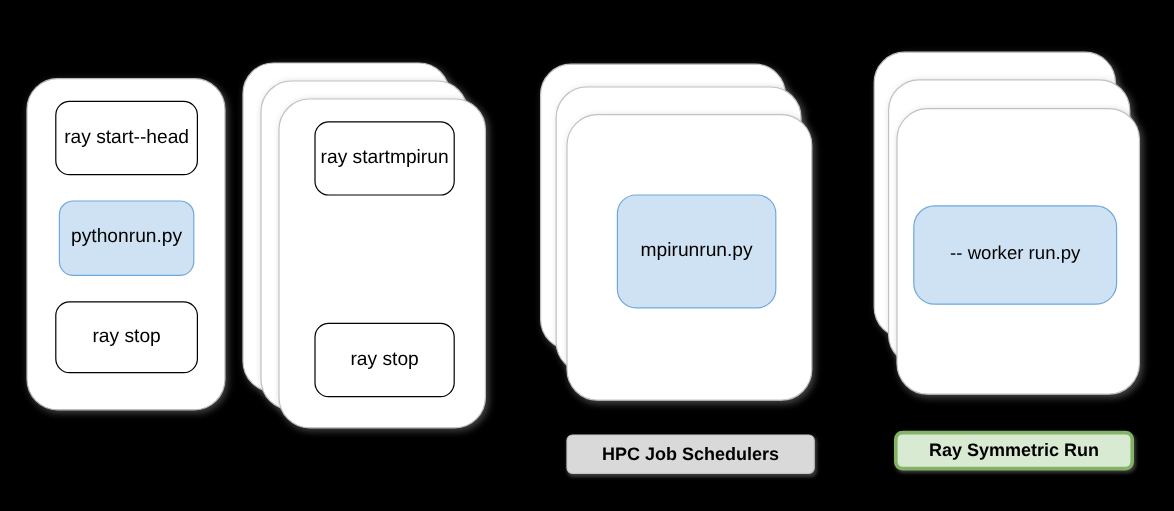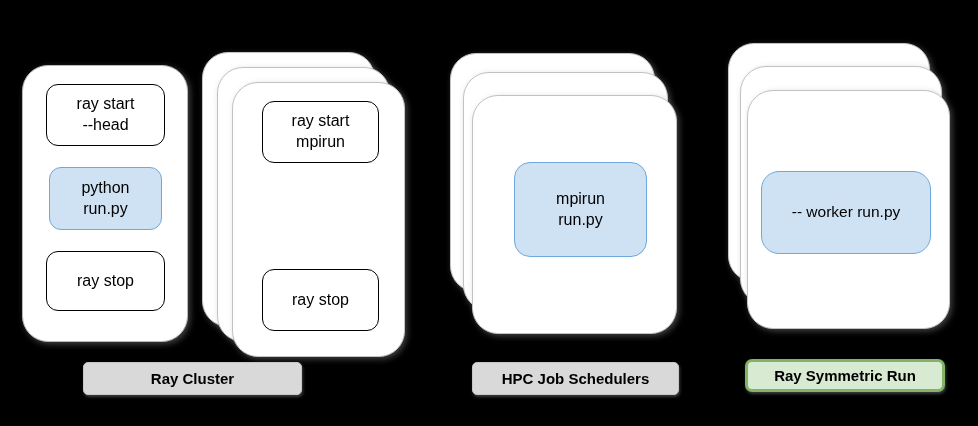--- a/index.html
+++ b/index.html
@@ -19,21 +19,21 @@
     position: absolute;
     background: #ffffff;
     border: 1px solid #c2c2c2;
     border-radius: 26px;
     box-shadow: 2px 2px 6px rgba(150,150,150,0.45);
   }
   .card.front-border { border-color: #b7b7b7; }
   .cmd {
     position: absolute;
     display: flex;
-    flex-direction: column;
+    flex-direction: row;
     align-items: center;
     justify-content: center;
     background: #ffffff;
     border: 1.5px solid #000000;
     border-radius: 12px;
     font-size: 16px;
     line-height: 1.3;
     text-align: center;
     color: #000000;
   }
@@ -135,23 +135,20 @@
   </div>
 
   <div class="card" id="sym-back"></div>
   <div class="card" id="sym-mid"></div>
   <div class="card" id="sym-front">
     <div class="cmd blue" id="cmd-symmetric-run">
       <span>-- worker run.py</span>
     </div>
   </div>
 
-  <div class="tag" id="label-ray-cluster">
-    <span>Ray Cluster</span>
-  </div>
   <div class="tag" id="label-hpc">
     <span>HPC Job Schedulers</span>
   </div>
   <div class="tag green" id="label-symmetric-run">
     <span>Ray Symmetric Run</span>
   </div>
 
 </div>
 
 </body></html>

